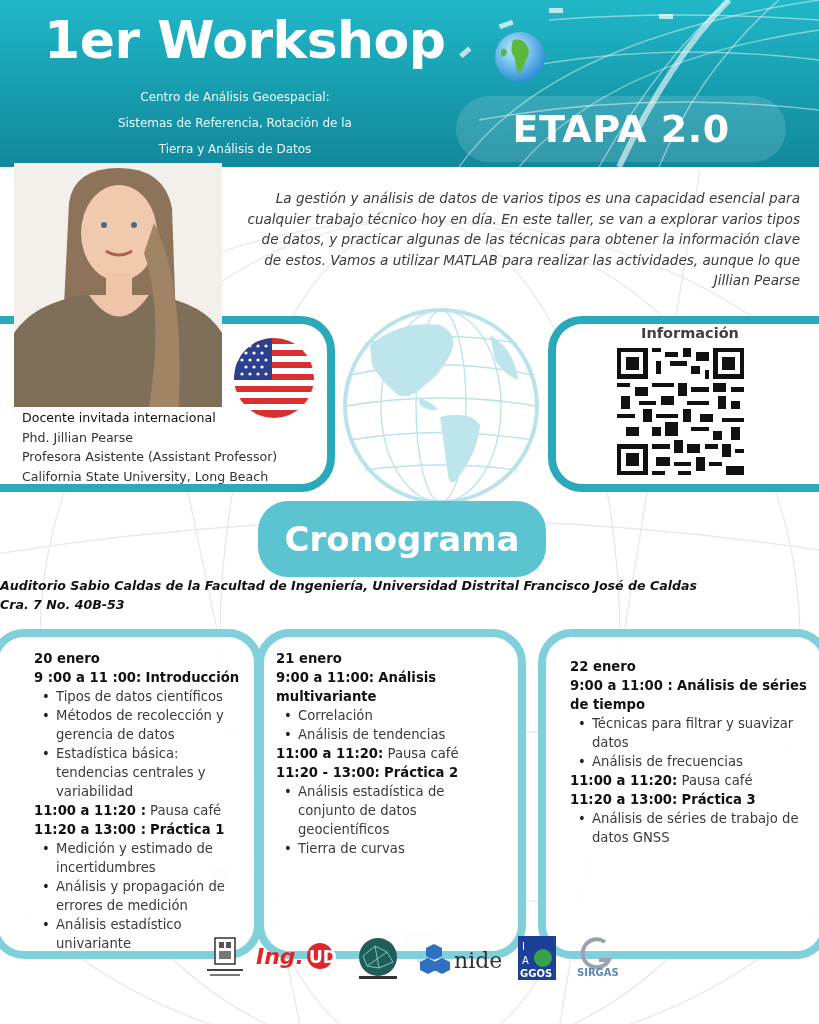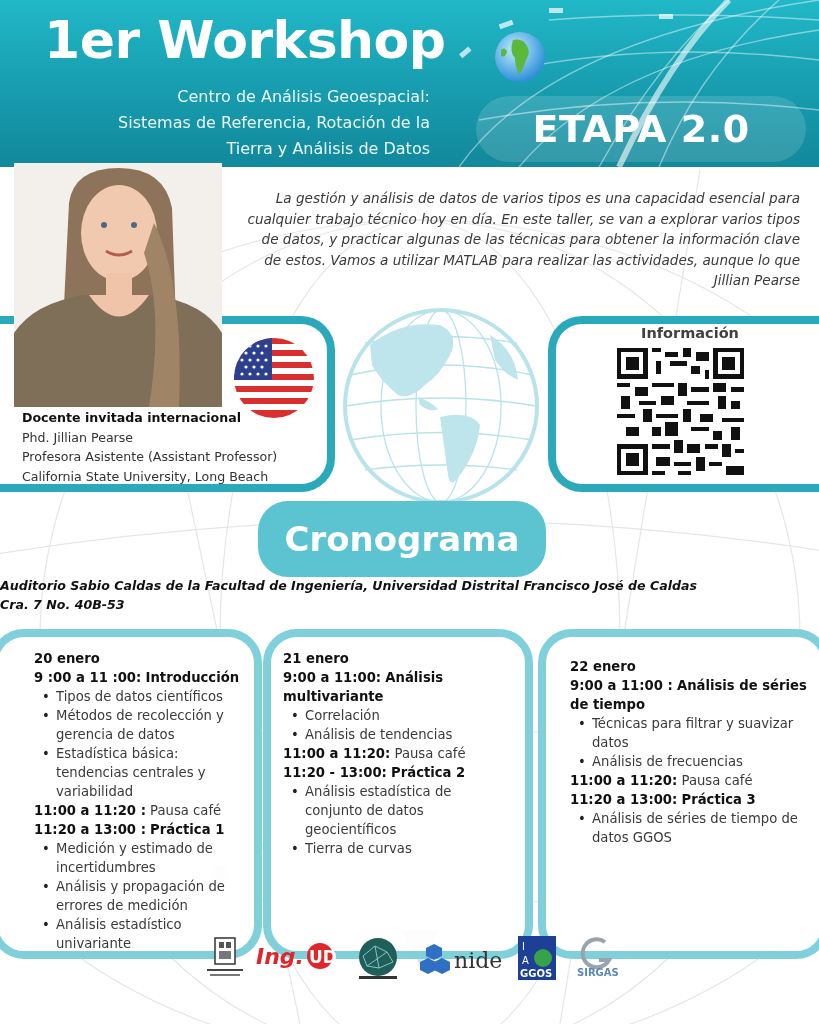--- a/index.html
+++ b/index.html
@@ -20,25 +20,25 @@
     overflow: hidden; z-index: 1;
   }
   .header-grid { position: absolute; right: 0; top: 0; width: 420px; height: 167px; }
   .title {
     position: absolute; left: 44px; top: 10px;
     font-family: "DejaVu Sans", sans-serif; font-weight: bold;
     font-size: 52px; color: #ffffff; letter-spacing: -0.5px;
   }
   .subtitle {
     position: absolute; left: 40px; top: 84px; width: 390px;
-    text-align: right; color: #eaf9fb; font-size: 16px; line-height: 26px;
+    text-align: center; color: #eaf9fb; font-size: 12px; line-height: 26px;
   }
   .globe-icon { position: absolute; left: 493px; top: 30px; width: 54px; height: 54px; }
   .etapa-pill {
-    position: absolute; left: 476px; top: 96px; width: 330px; height: 66px;
+    position: absolute; left: 456px; top: 96px; width: 330px; height: 66px;
     border-radius: 33px; background: rgba(255,255,255,0.14);
     display: flex; align-items: center; justify-content: center;
     color: #fff; font-weight: bold; font-size: 38px; letter-spacing: 0.5px;
   }
 
   
   .quote {
     position: absolute; left: 200px; top: 188px; width: 600px; z-index: 2;
     text-align: right; font-style: italic; font-size: 13.6px; line-height: 20.5px; color: #3a3a3a;
     font-family: "DejaVu Sans", sans-serif;
@@ -56,21 +56,21 @@
     border: 8px solid #2aa9bb; border-left: none; border-radius: 0 34px 34px 0;
     background: #ffffff; z-index: 3;
   }
   .flag {
     position: absolute; left: 234px; top: 338px; width: 80px; height: 80px; z-index: 5;
     border-radius: 50%; overflow: hidden;
   }
   .presenter-info {
     position: absolute; left: 22px; top: 408px; z-index: 5; font-size: 12.6px; line-height: 19.5px; color: #333;
   }
-  .presenter-info .role { font-weight: bold; color: #111; }
+  .presenter-info .role { font-weight: normal; color: #111; }
 
   
   .center-globe { position: absolute; left: 340px; top: 305px; width: 202px; height: 202px; z-index: 2; }
 
   
   .info-card {
     position: absolute; left: 548px; top: 316px; width: 300px; height: 176px;
     border: 8px solid #2aa9bb; border-right: none; border-radius: 34px 0 0 34px;
     background: #ffffff; z-index: 3;
   }
@@ -92,21 +92,21 @@
     font-style: italic; font-weight: bold; font-size: 12.6px; line-height: 19px; color: #111;
   }
 
   
   .day-card {
     position: absolute; top: 629px; z-index: 3;
     border: 8px solid #7fd0da; border-radius: 34px; background: rgba(255,255,255,0.93);
     padding: 12px 14px 10px 20px; font-size: 13.2px; line-height: 19px; color: #3a3a3a;
   }
   .day-card.c1 { left: -10px; width: 272px; height: 330px; padding-left: 36px; }
-  .day-card.c2 { left: 263px; width: 270px; height: 330px; padding-left: 12px; }
+  .day-card.c2 { left: 256px; width: 270px; height: 330px; padding-left: 12px; }
   .day-card.c3 { left: 538px; width: 292px; height: 330px; padding-left: 24px; padding-top: 20px; }
   .day-date { font-weight: bold; color: #111; }
   .slot { color: #111; }
   .slot b { font-weight: bold; }
   .slot .plain { font-weight: normal; color: #3a3a3a; margin-top: 6px; }
   .day-card ul { list-style: none; margin: 0 0 0 8px; }
   .day-card li { position: relative; padding-left: 14px; }
   .day-card li::before { content: "•"; position: absolute; left: 0; top: 0; color: #222; }
 
   
@@ -359,21 +359,21 @@
 <div class="day-card c3">
   <div class="day-date">22 enero</div>
   <div class="slot"><b>9:00 a 11:00 :</b> <b>Análisis de séries de tiempo</b></div>
   <ul>
     <li>Técnicas para filtrar y suavizar datos</li>
     <li>Análisis de frecuencias</li>
   </ul>
   <div class="slot"><b>11:00 a 11:20:</b> <span class="plain">Pausa café</span></div>
   <div class="slot"><b>11:20 a 13:00:</b> <b>Práctica 3</b></div>
   <ul>
-    <li>Análisis de séries de tiempo de datos GGOS</li>
+    <li>Análisis de séries de trabajo de datos GNSS</li>
   </ul>
 </div>
 
 <div class="logos">
   <svg class="logo" style="left:205px" width="40" height="46" viewBox="0 0 40 46">
     <rect x="10" y="2" width="20" height="26" fill="#fff" stroke="#333" stroke-width="1.5"></rect>
     <rect x="14" y="6" width="5" height="6" fill="#555"></rect>
       <rect x="21" y="6" width="5" height="6" fill="#555"></rect>
     <rect x="14" y="15" width="12" height="8" fill="#777"></rect>
     <rect x="2" y="33" width="36" height="2" fill="#444"></rect>

